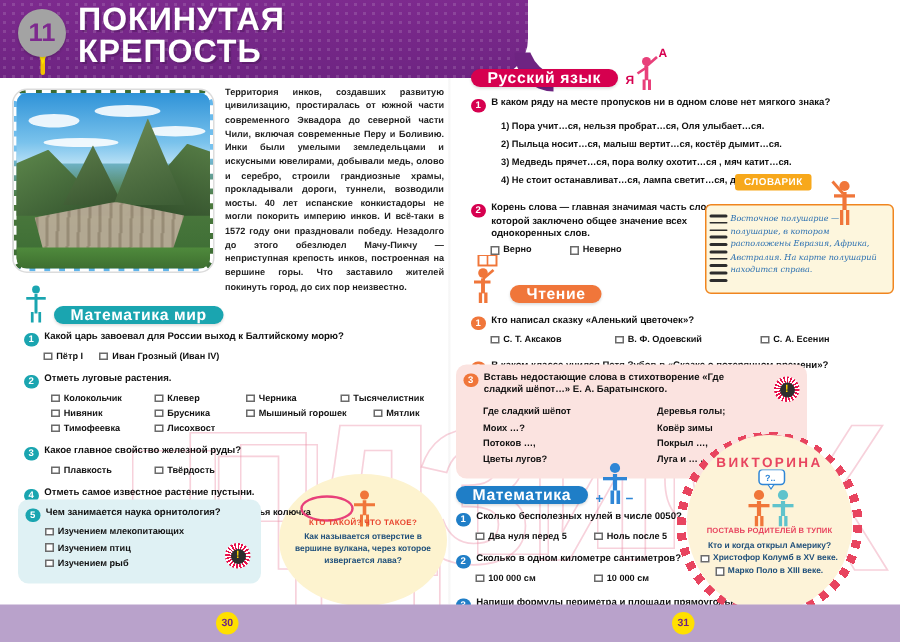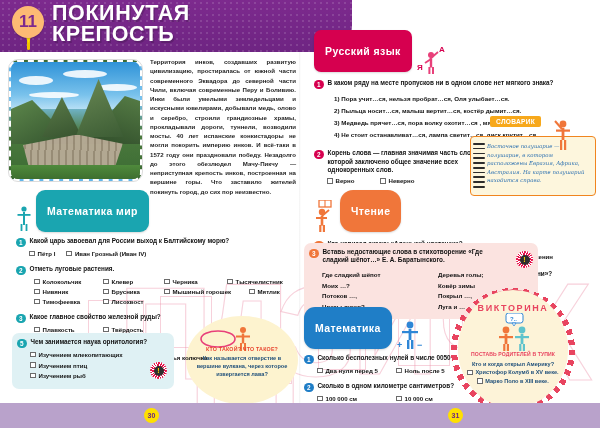--- a/index.html
+++ b/index.html
@@ -55,21 +55,21 @@
     text-transform: uppercase; white-space: pre-line;
     text-shadow: 1.5px 1.5px 0 rgba(0,0,0,.16);
   }
   .pin { position:absolute; left:12px; top:6px; width:34px; height:44px; z-index:4; }
   .pin-stick {
     position:absolute; left:15px; top:20px; width:3px; height:24px;
     background:#f2c300; border-radius:0 0 2px 2px;
   }
   .pin-circle {
     position:absolute; left:0; top:0; width:32px; height:32px;
-    border-radius:50%; background:#fdba74;
+    border-radius:50%; background:#a3a3a3;
     display:flex; align-items:center; justify-content:center;
     color:#7d2a8e; font-weight:800; font-size:17px;
     box-shadow:0 1px 2px rgba(0,0,0,.2);
   }
   .pin-tip {
     position:absolute; left:12px; top:26px; width:9px; height:11px;
     background:#ffe000; clip-path:polygon(50% 100%,0 0,100% 0);
   }
 
   
@@ -120,21 +120,21 @@
   
   .intro {
     position: absolute; left: 150px; top: 57px; width: 146px;
     font-size: 6.1px; line-height: 1.52; color: #1f1f1f;
     text-align: justify; font-weight: 600; z-index: 3;
   }
 
   
   .badge {
     display:inline-block; color:#fff; font-weight:800; letter-spacing:.4px;
-    border-radius:9px; padding:15px 11px; font-size:10.5px;
+    border-radius:9px; padding:0 11px; font-size:10.5px;
     box-shadow:0 1px 2px rgba(0,0,0,.15);
   }
   .badge-teal { background:#1aa5b0; }
   .badge-crimson { background:#d6004f; border-radius:7px; }
   .badge-orange { background:#f0763a; border-radius:13px;margin-top:32px; }
   .badge-blue { background:#1f7ec7; border-radius:11px; }
 
   
   .sec { position:absolute; z-index:3; }
   .sec-head { display:flex; align-items:flex-end; gap:4px; }

